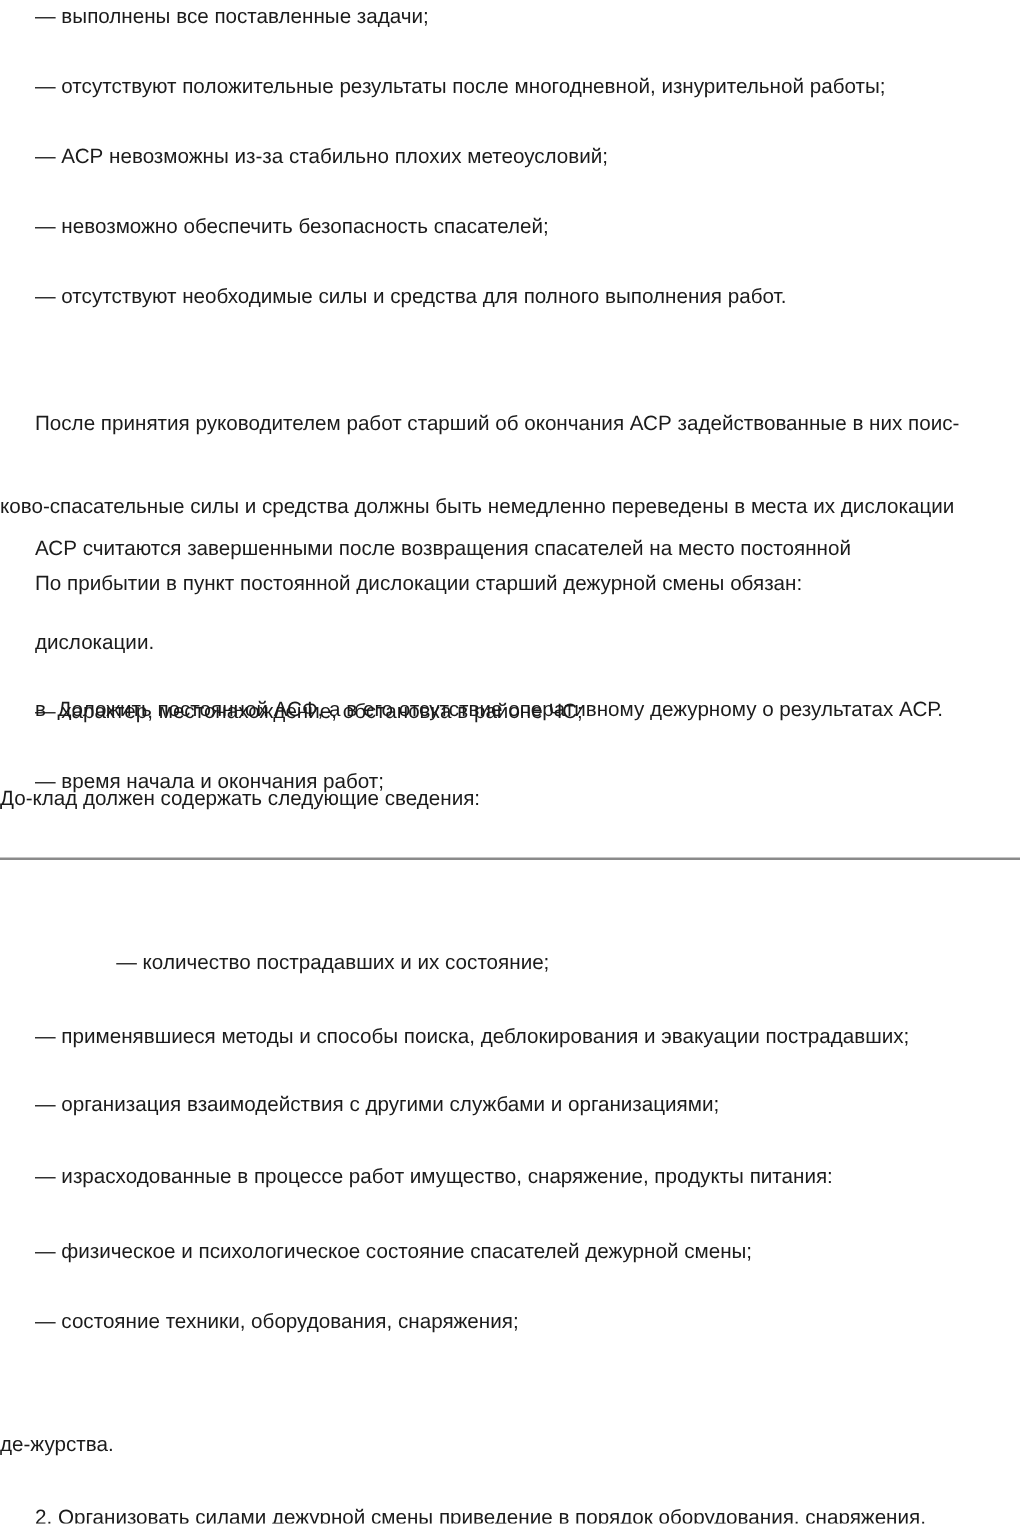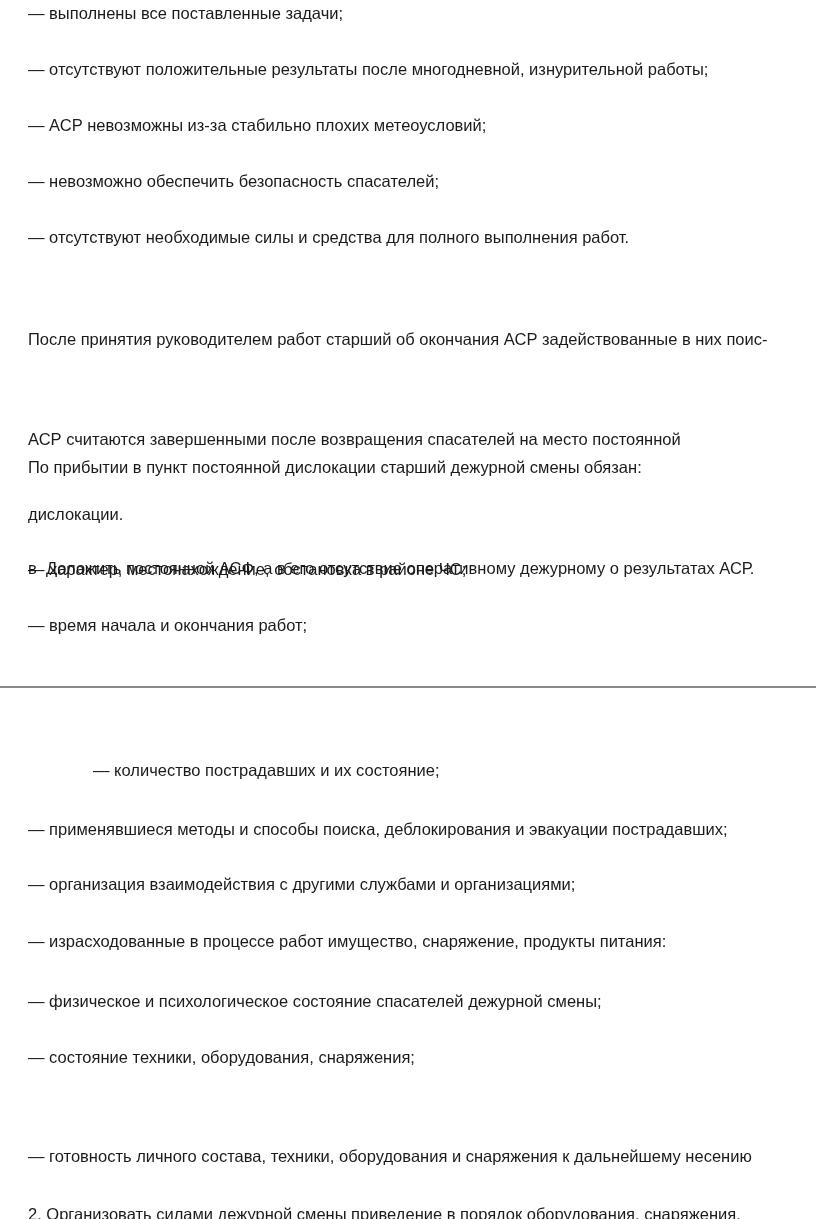--- a/index.html
+++ b/index.html
@@ -41,47 +41,48 @@
 <div class="page">
 
   <div class="tb ind" style="top:2px">— выполнены все поставленные задачи;</div>
   <div class="tb ind" style="top:58px">— отсутствуют положительные результаты после многодневной, изнурительной работы;</div>
   <div class="tb ind" style="top:114px">— АСР невозможны из-за стабильно плохих метеоусловий;</div>
   <div class="tb ind" style="top:170px">— невозможно обеспечить безопасность спасателей;</div>
   <div class="tb ind" style="top:226px">— отсутствуют необходимые силы и средства для полного выполнения работ.</div>
 
   <div class="tb" style="top:284px">
     <span class="ln ind">После принятия руководителем работ старший об окончания АСР задействованные в них поис-</span>
+    <span class="ln">ково-спасательные силы и средства должны быть немедленно переведены в места их дислокации</span>
   </div>
 
   <div class="tb lh25 blk-ind" style="top:377px">
     <span class="ln">АСР считаются завершенными после возвращения спасателей на место постоянной</span>
     <span class="ln">дислокации.</span>
   </div>
 
   <div class="tb ind" style="top:456px">По прибытии в пункт постоянной дислокации старший дежурной смены обязан:</div>
 
   <div class="tb lh23" style="top:510px">
     <span class="ln ind">в  Доложить постоянной АСФ, а в его отсутствие оперативному дежурному о результатах АСР.</span>
+    <span class="ln">До-клад должен содержать следующие сведения:</span>
   </div>
 
   <div class="tb ind" style="top:558px">— характер, местонахождение, обстановка в районе ЧС;</div>
   <div class="tb ind" style="top:614px">— время начала и окончания работ;</div>
 
   <div class="divider" style="top:686px"></div>
 
   <div class="tb ind-lg" style="top:759px">— количество пострадавших и их состояние;</div>
   <div class="tb ind" style="top:818px">— применявшиеся методы и способы поиска, деблокирования и эвакуации пострадавших;</div>
   <div class="tb ind" style="top:873px">— организация взаимодействия с другими службами и организациями;</div>
   <div class="tb ind" style="top:930px">— израсходованные в процессе работ имущество, снаряжение, продукты питания:</div>
   <div class="tb ind" style="top:990px">— физическое и психологическое состояние спасателей дежурной смены;</div>
   <div class="tb ind" style="top:1046px">— состояние техники, оборудования, снаряжения;</div>
 
   <div class="tb" style="top:1101px">
-    <span class="ln ind">— готовность личного состава, техники, оборудования и снаряжения к дальнейшему несению</span>
     <span class="ln">де-журства.</span>
   </div>
 
   <div class="tb" style="top:1159px">
     <span class="ln ind">2. Организовать силами дежурной смены приведение в порядок оборудования, снаряжения,</span>
     
   </div>
 
 </div>
 

